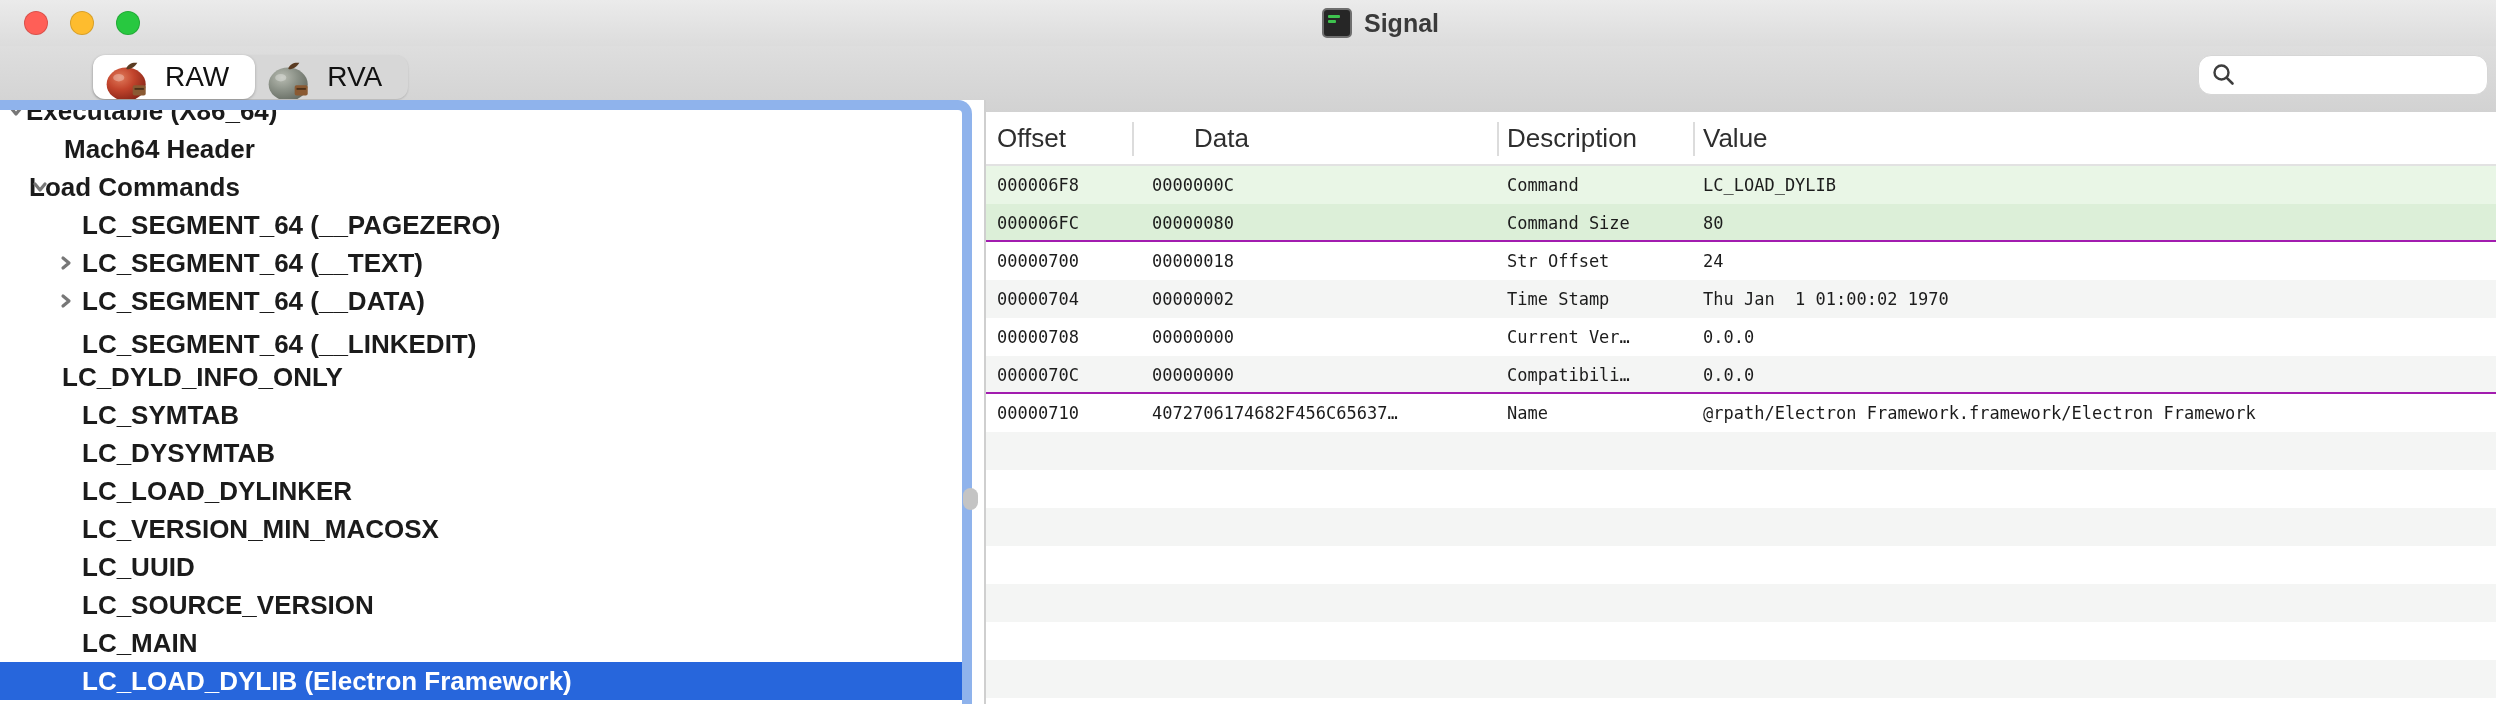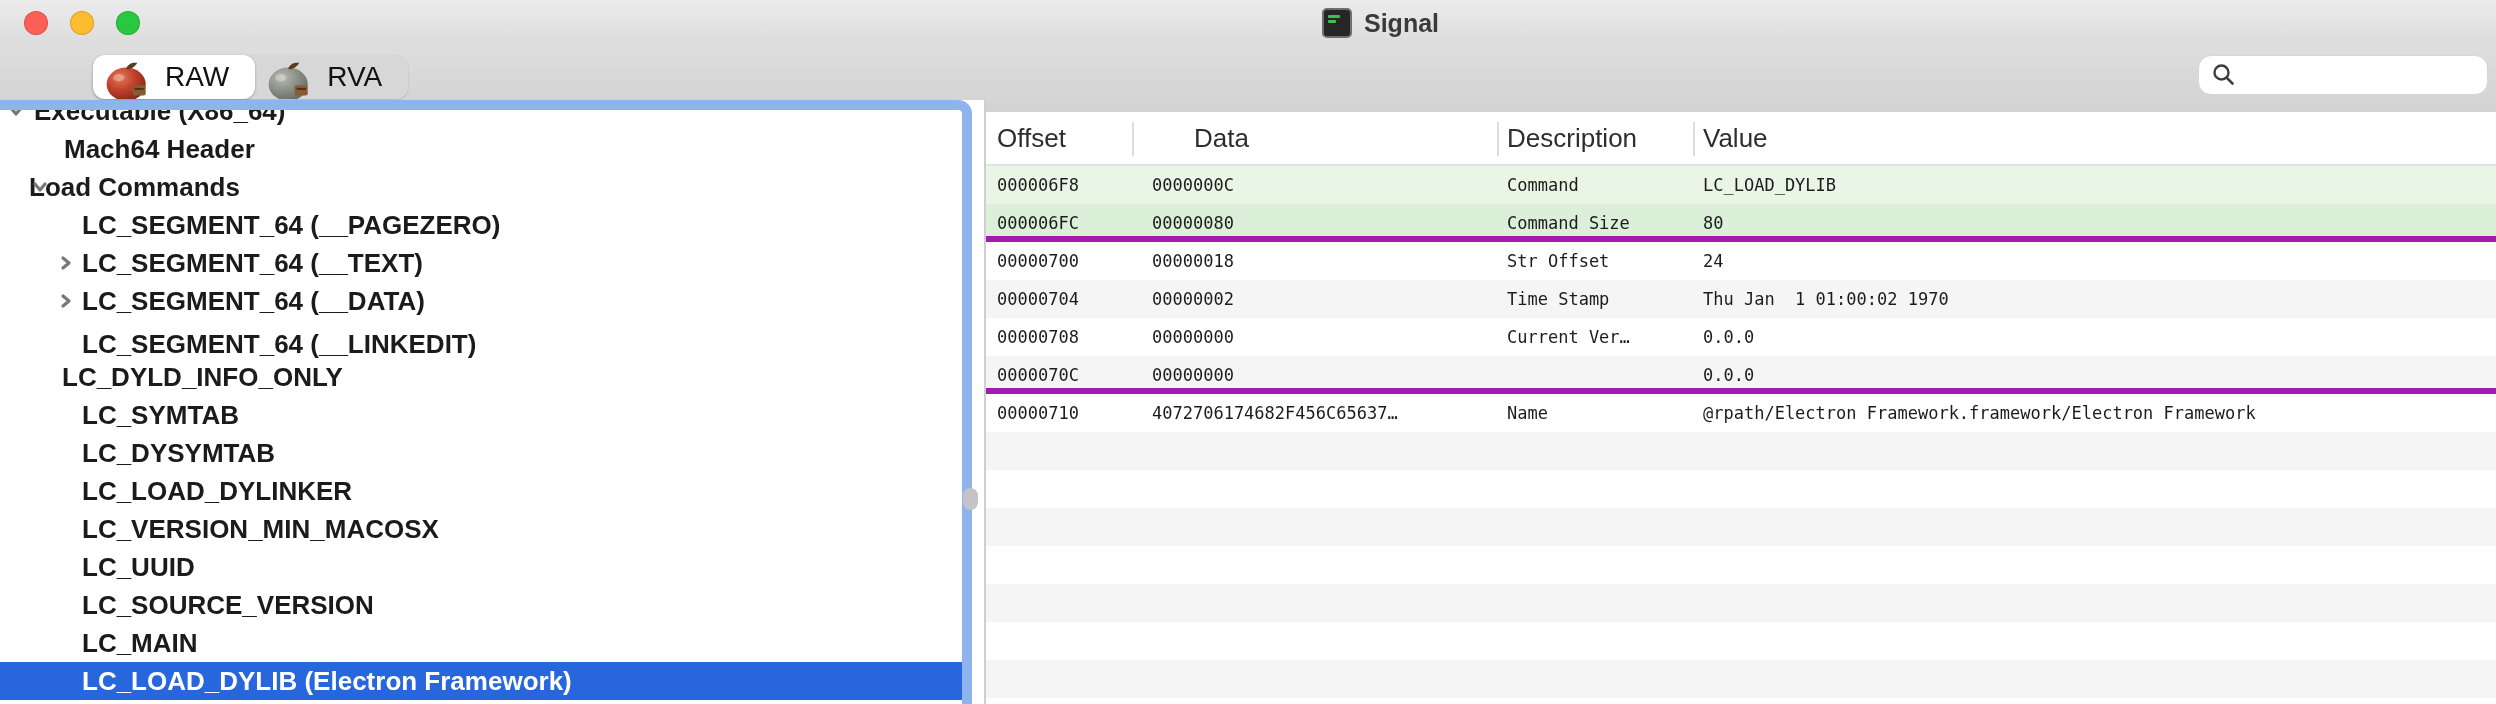--- a/index.html
+++ b/index.html
@@ -64,21 +64,21 @@
     font-size:17px; color:#1c1c1c; }
   .t-row span { position:absolute; top:0; line-height:38px; white-space:pre; overflow:hidden; }
   .c0 { left:11px;  width:134px; }
   .c1 { left:166px; width:344px; }
   .c2 { left:521px; width:190px; }
   .c3 { left:717px; width:790px; }
   .bg-green-light { background:#e9f6e6; }
   .bg-green-dark  { background:#dcefd8; }
   .bg-stripe      { background:#f4f5f4; }
   .bg-white       { background:#ffffff; }
-  .group-sep { border-bottom:6px solid #a21caf; }
+  .group-sep { border-bottom:2px solid #a21caf; }
 </style>
 </head>
 <body>
 
 <svg width="0" height="0" style="position:absolute">
   <defs>
     <radialGradient id="appleRed" cx="35%" cy="30%" r="80%">
       <stop offset="0%" stop-color="#e07a5a"></stop>
         <stop offset="45%" stop-color="#c2442c"></stop>
         <stop offset="100%" stop-color="#7e2115"></stop>
@@ -139,21 +139,21 @@
       <line x1="15.8" y1="15.8" x2="21.5" y2="21.5" stroke="#3d3d3d" stroke-width="2.6" stroke-linecap="round"></line>
     </svg>
     <input type="text" placeholder="" style="">
   </div>
 </div>
 
 <div class="sidebar">
   <div class="tree">
       <div class="tree-item"><span class="chevron" style="left: 6px;"><svg viewBox="0 0 18 18">
             <polyline points="4,6 9,12 14,6"></polyline>
-          </svg></span><span style="padding-left: 34px;">Executable (X86_64)</span></div>
+          </svg></span><span style="padding-left: 26px;">Executable (X86_64)</span></div>
       <div class="tree-item"><span style="padding-left: 57px; margin-left: 7px;">Mach64 Header</span></div>
       <div class="tree-item"><span class="chevron" style="left: 30px;"><svg viewBox="0 0 18 18">
             <polyline points="4,6 9,12 14,6"></polyline>
           </svg></span><span style="padding-left: 29px;">Load Commands</span></div>
       <div class="tree-item"><span style="padding-left: 82px;">LC_SEGMENT_64 (__PAGEZERO)</span></div>
       <div class="tree-item"><span class="chevron" style="left: 56px;"><svg viewBox="0 0 18 18">
             <polyline points="6,4 12,9 6,14"></polyline>
           </svg></span><span style="padding-left: 82px;">LC_SEGMENT_64 (__TEXT)</span></div>
       <div class="tree-item"><span class="chevron" style="left: 56px;"><svg viewBox="0 0 18 18">
             <polyline points="6,4 12,9 6,14"></polyline>
@@ -212,20 +212,21 @@
       </div>
       <div class="t-row bg-white">
         <span class="c0">00000708</span>
         <span class="c1">00000000</span>
         <span class="c2">Current Ver…</span>
         <span class="c3">0.0.0</span>
       </div>
       <div class="t-row bg-stripe group-sep">
         <span class="c0">0000070C</span>
         <span class="c1">00000000</span>
+        <span class="c2">Compatibili…</span>
         <span class="c3">0.0.0</span>
       </div>
       <div class="t-row bg-white">
         <span class="c0">00000710</span>
         <span class="c1">4072706174682F456C65637…</span>
         <span class="c2">Name</span>
         <span class="c3">@rpath/Electron Framework.framework/Electron Framework</span>
       </div>
       <div class="t-row bg-stripe"></div>
       <div class="t-row bg-white"></div>

